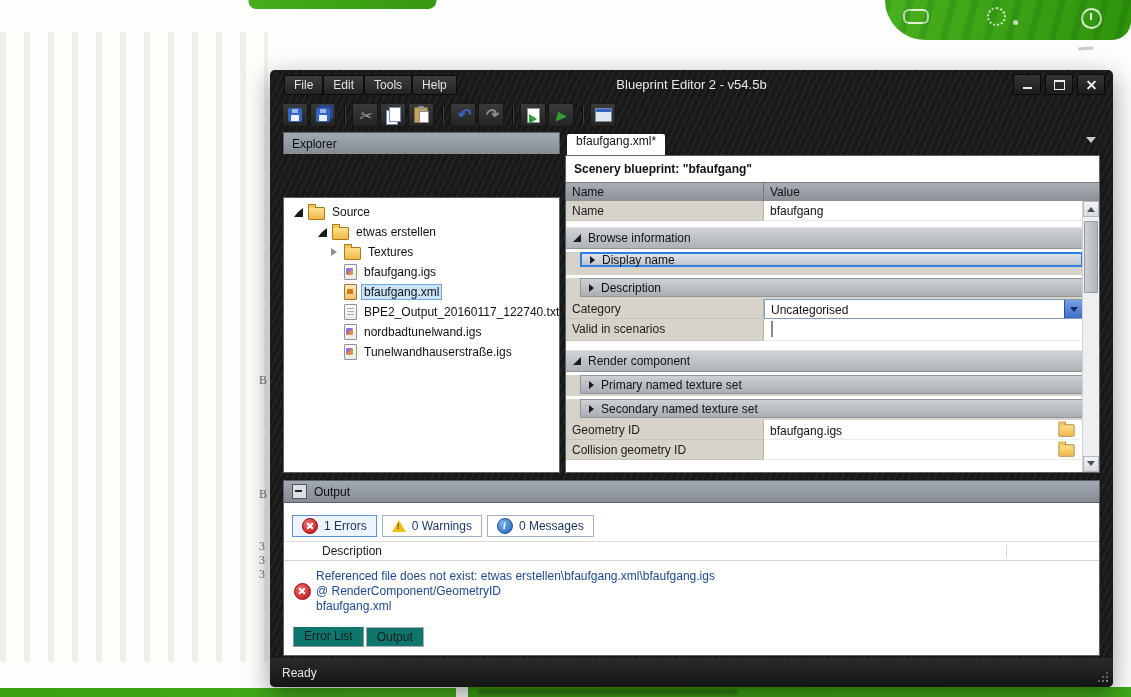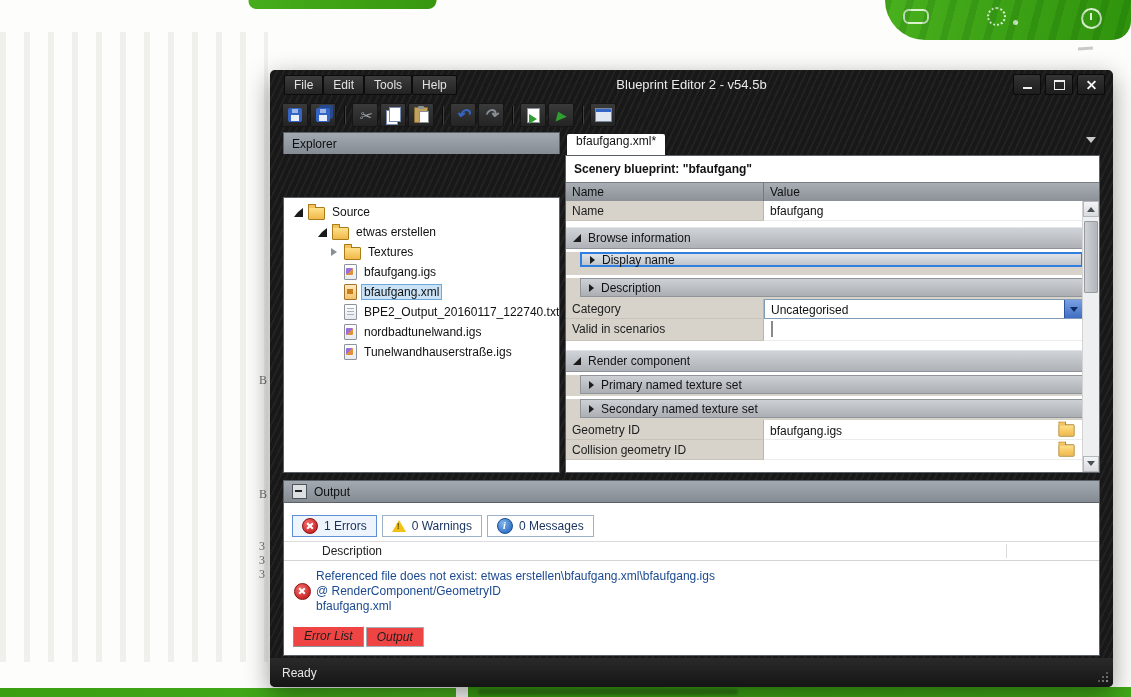--- a/index.html
+++ b/index.html
@@ -172,21 +172,21 @@
   .ico-warn::after{content:"!";position:absolute;left:-2px;top:1px;font:bold 9px "Liberation Sans",sans-serif;color:#6b5500;}
   .ico-info{width:14px;height:14px;border-radius:50%;flex:none;position:relative;
      background:radial-gradient(circle at 35% 30%,#7db4ec,#1d5fb8);border:1px solid #164a92;}
   .ico-info::after{content:"i";position:absolute;left:5px;top:1px;font:italic bold 10px "Liberation Serif",serif;color:#fff;}
   .desc-header{height:18px;padding-left:38px;color:#222;border-bottom:1px solid #d4d4d4;position:relative;
      display:flex;align-items:center;}
   .desc-header .col-div{position:absolute;right:92px;top:2px;bottom:2px;width:1px;background:#dadada;}
   .error-entry{display:flex;align-items:center;gap:5px;padding:8px 6px 0 10px;}
   .err-lines{color:#1c4a8f;line-height:15px;}
   .btabs{position:absolute;left:9px;bottom:8px;display:flex;}
-  .btab{padding:2px 10px;background:#ef4444;color:#1c1c1c;font-style:italic;}
+  .btab{padding:2px 10px;background:#0f766e;color:#1c1c1c;}
   .btab.active{border:1px solid #8f949a;border-top:1px solid #fff;margin-top:-1px;}
   .btab.plain{border:1px solid #a8adb3;margin-left:2px;}
 
   
   .statusbar{position:absolute;left:0;right:0;bottom:0;height:29px;display:flex;align-items:center;
      padding-left:12px;color:#e6e6e6;background:linear-gradient(#2a2a2a,#151515);}
   .grip{position:absolute;right:5px;bottom:5px;width:12px;height:12px;}
   .grip::before{content:"";position:absolute;right:0;bottom:0;width:2px;height:2px;background:#8a8a8a;
      box-shadow:0 -4px #6f6f6f,0 -8px #575757,-4px 0 #6f6f6f,-8px 0 #575757,-4px -4px #646464;}
 </style>

